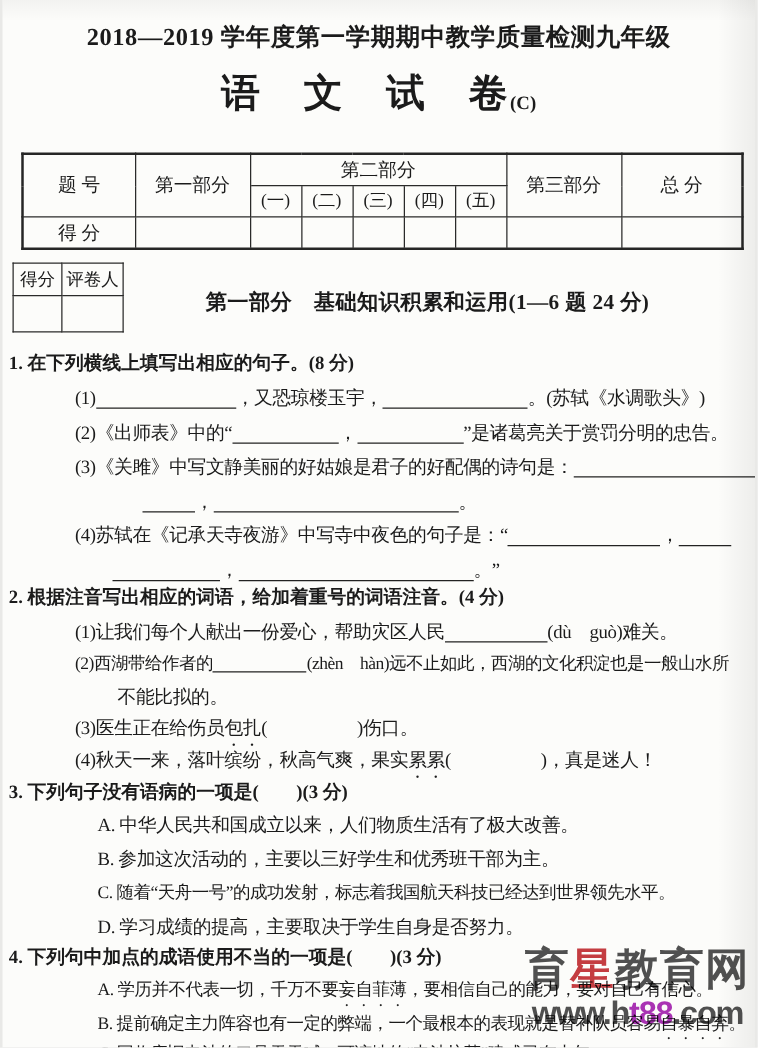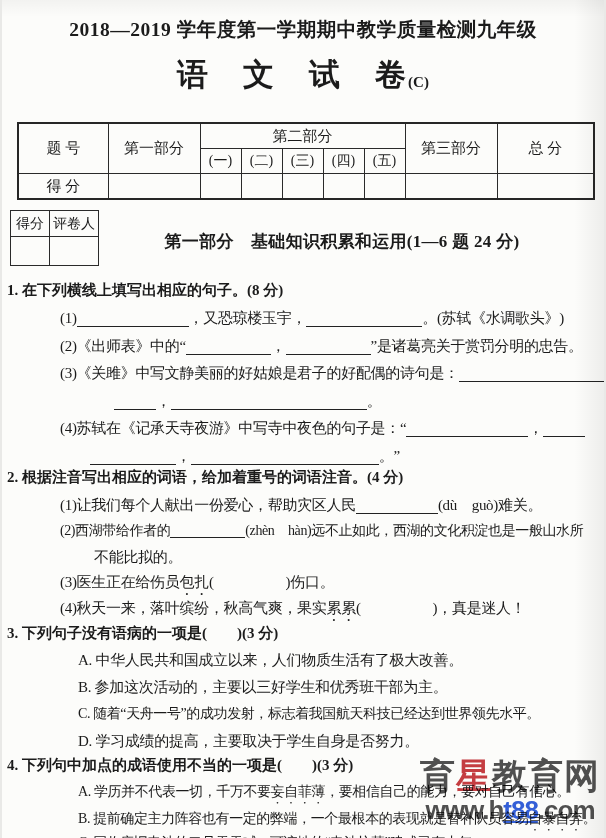--- a/index.html
+++ b/index.html
@@ -140,16 +140,16 @@
   <div class="line stem" style="left:5px;top:756px;">4. 下列句中加点的成语使用不当的一项是(　　)(3 分)</div>
 
   <div class="line tight" style="left:76px;top:783px;"><span>A. 学历并不代表一切，千万不要</span><span class="zdh">妄自菲薄</span><span>，要相信自己的能力，要对自己有信心。</span></div>
 
   <div class="line tight" style="left:76px;top:810px;"><span>B. 提前确定主力阵容也有一定的弊端，一个最根本的表现就是替补队员容易</span><span class="zdh">自暴自弃</span><span>。</span></div>
 
   <div class="line tight" style="left:76px;top:834px;">C. 回收废旧电池的口号天天喊，可该地的“电池坟墓”建成已有十年</div>
 
   <div class="watermark">
     <div class="wm-brand"><span>育</span><span class="wm-accent" style="color: rgb(193, 39, 45);">星</span><span>教育网</span></div>
-    <div class="wm-url"><span>www.h</span><span class="wm-accent" style="color: #1d4ed8; text-decoration: underline;">t88</span><span>.com</span></div>
+    <div class="wm-url"><span>www.h</span><span class="wm-accent" style="color: #a21caf;">t88</span><span>.com</span></div>
   </div>
 
 </div>
 
 </body></html>

